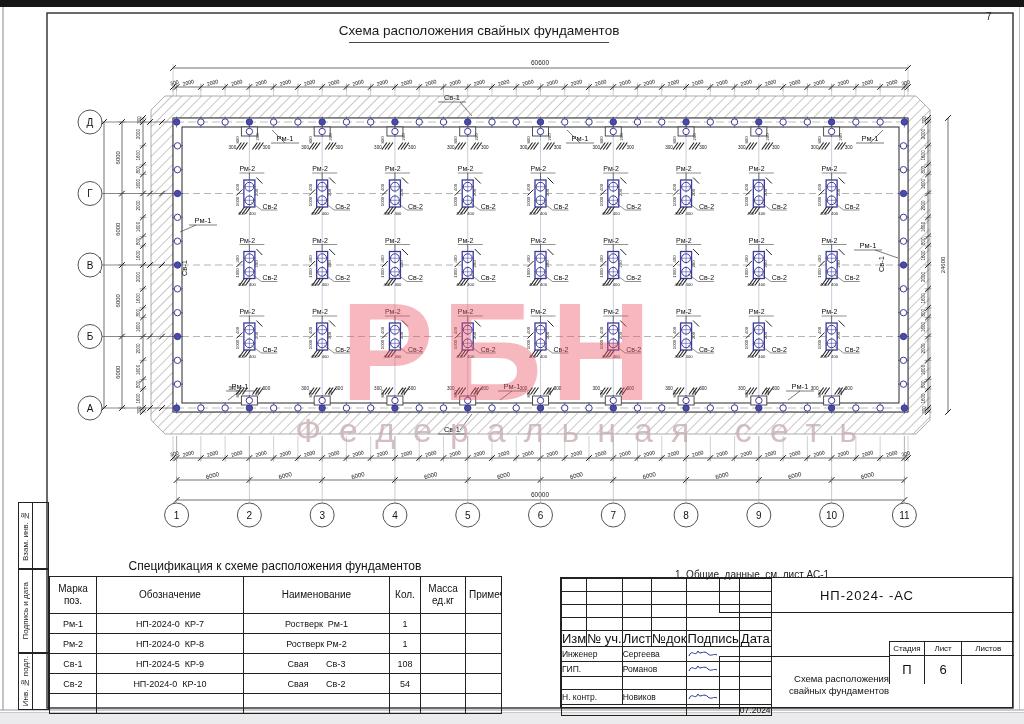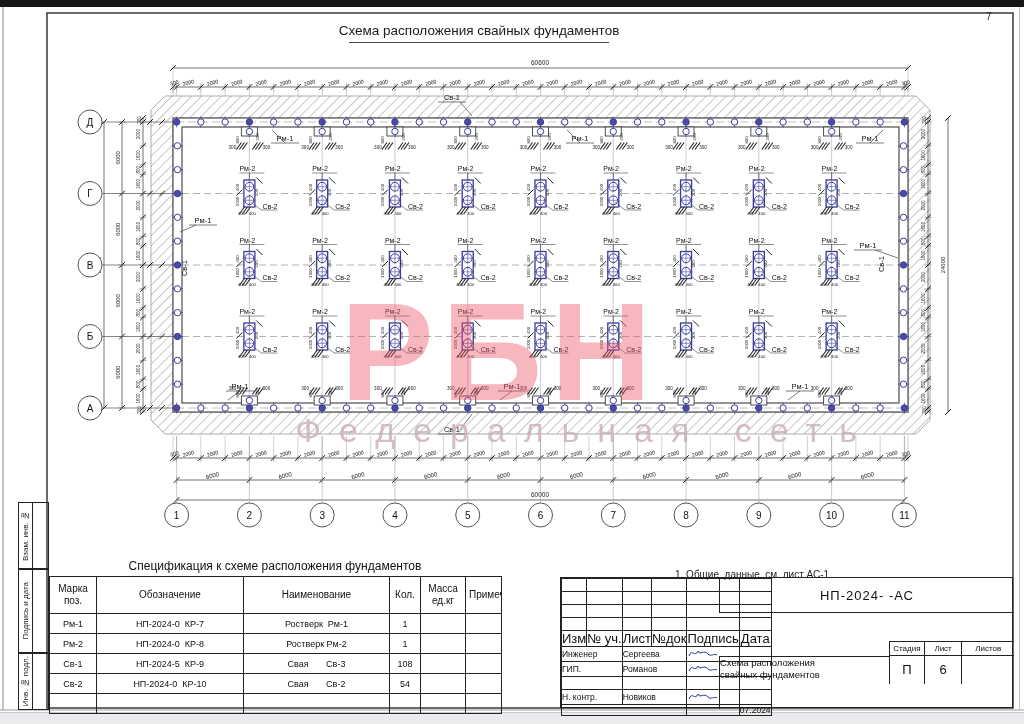--- a/index.html
+++ b/index.html
@@ -32,21 +32,21 @@
   .tb .abs{position:absolute;box-sizing:border-box;color:#111}
   .sig{position:absolute;left:0;top:0;border-collapse:collapse;table-layout:fixed}
   .sig td{border:1px solid #222;padding:0;overflow:hidden;font-size:8.5px;color:#111;white-space:nowrap}
   .sig .hd td{font-size:13px;text-align:center}
   .r13 td{height:12px}.r14 td{height:13px}.r15 td{height:14px}.r8 td{height:7px}
   .sig td.pl{padding-left:0}
   .dt{font-size:4.5px;text-align:center;color:#333}
   .tb-dochead{left:158px;top:0;width:295px;height:35px;border-left:1px solid #222;border-bottom:1px solid #222;
               text-align:center;line-height:35px;font-size:13px;letter-spacing:1px}
   .tb-ct{left:158px;top:78px;width:170px;height:53px;border-top:1px solid #222;border-left:1px solid #222;
-         text-align:left;font-size:9.5px;line-height:12px;}
+         text-align:right;font-size:9.5px;line-height:12px;padding-top:16px}
   .tb-rh{left:328px;top:63px;width:125px;height:14px;border-top:1px solid #222;border-left:1px solid #222;display:flex}
   .tb-rh div{border-right:1px solid #222;font-size:8px;text-align:center;line-height:13px;box-sizing:border-box}
   .tb-rv{left:328px;top:77px;width:125px;height:29px;border-left:1px solid #222;display:flex}
   .tb-rv div{border-right:1px solid #222;border-top:1px solid #222;font-size:13px;text-align:center;line-height:28px;box-sizing:border-box}
   .tb-rc{left:328px;top:106px;width:125px;height:25px;border-top:1px solid #222;border-left:1px solid #222;
          text-align:center;font-size:9px;line-height:11px;padding-top:2px}
   .w35{width:35px}.w38{width:38px}.w52{width:52px;border-right:none !important}
 </style>
 </head>
 <body>

